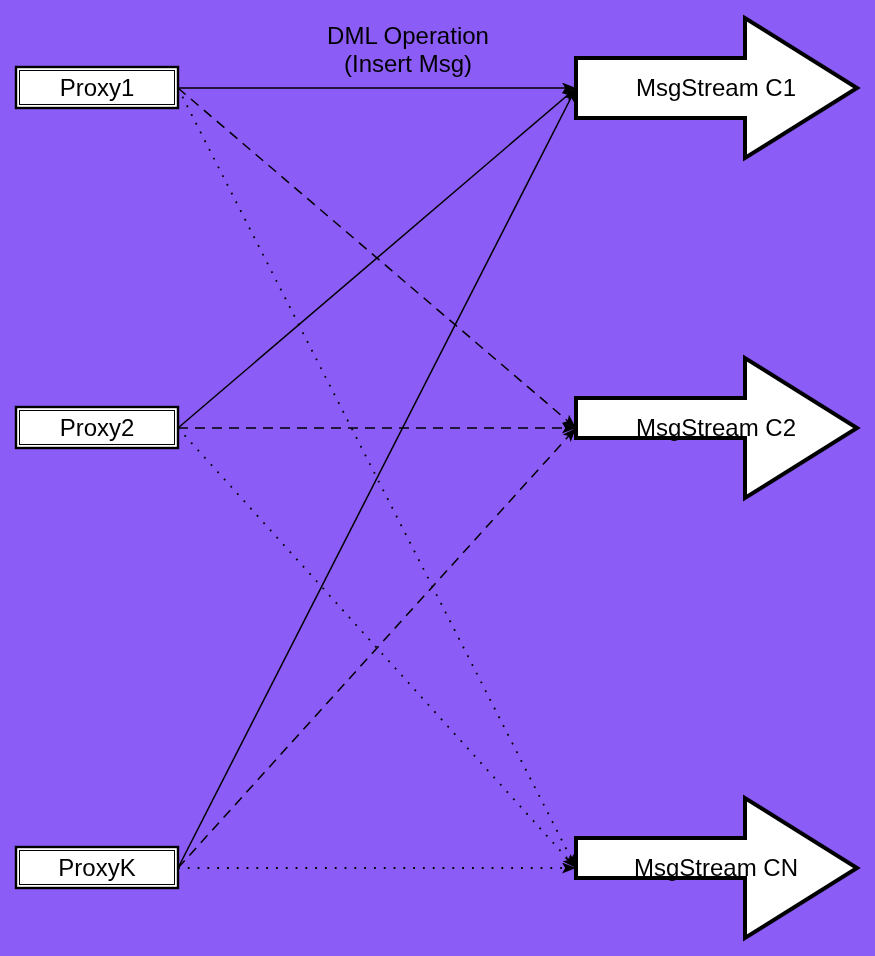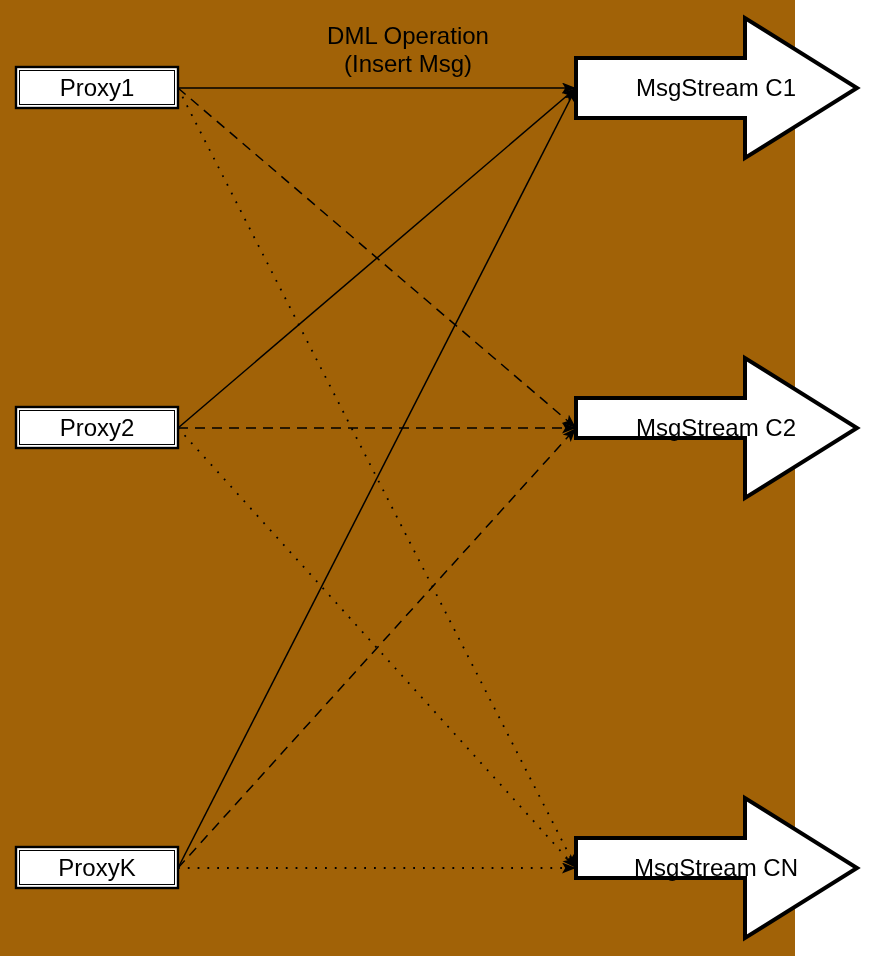--- a/index.html
+++ b/index.html
@@ -2,24 +2,24 @@
 <html><head>
 <meta charset="utf-8">
 <style>
   html, body {
     margin: 0;
     padding: 0;
     background: #ffffff;
     font-family: "Liberation Sans", sans-serif;
   }
   .canvas-wrap {
-    width: 795px;
+    width: 875px;
     height: 956px;
     position: relative;
-    background: #a16207;
+    background: #8b5cf6;
   }
   svg text {
     font-family: "Liberation Sans", sans-serif;
     fill: #000000;
   }
   .node-label {
     font-size: 24px;
     text-anchor: middle;
   }
   .title-text {

